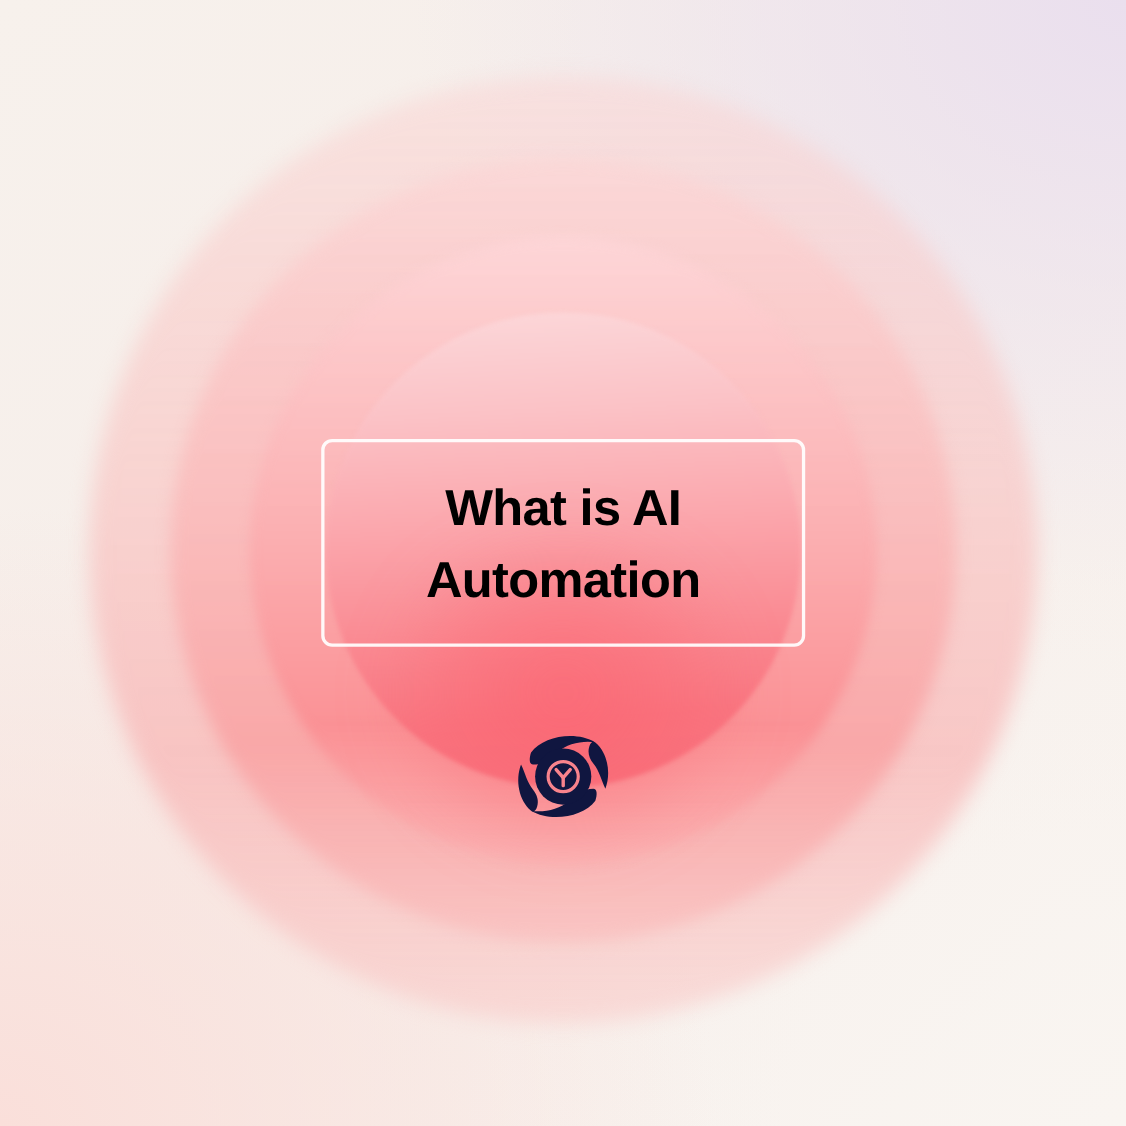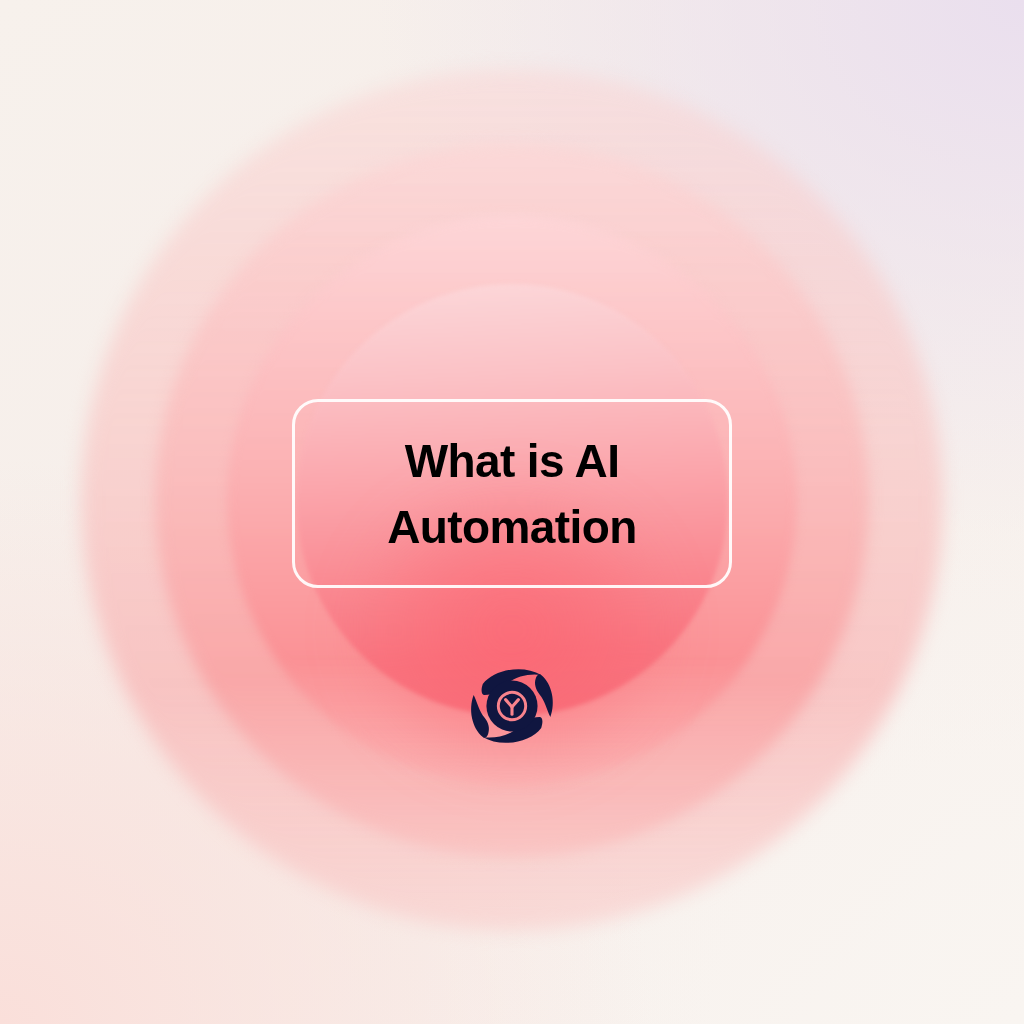--- a/index.html
+++ b/index.html
@@ -102,21 +102,21 @@
 
   
   .title-card {
     position: absolute;
     left: 292px;
     top: 399px;
     width: 440px;
     height: 189px;
     box-sizing: border-box;
     border: 3px solid rgba(255,255,255,0.92);
-    border-radius: 26px;
+    border-radius: 10px;
     display: flex;
     align-items: center;
     justify-content: center;
   }
   .title-text {
     margin: 0;
     padding: 0 18px;
     text-align: center;
     color: #000000;
     font-family: "Liberation Sans", sans-serif;

